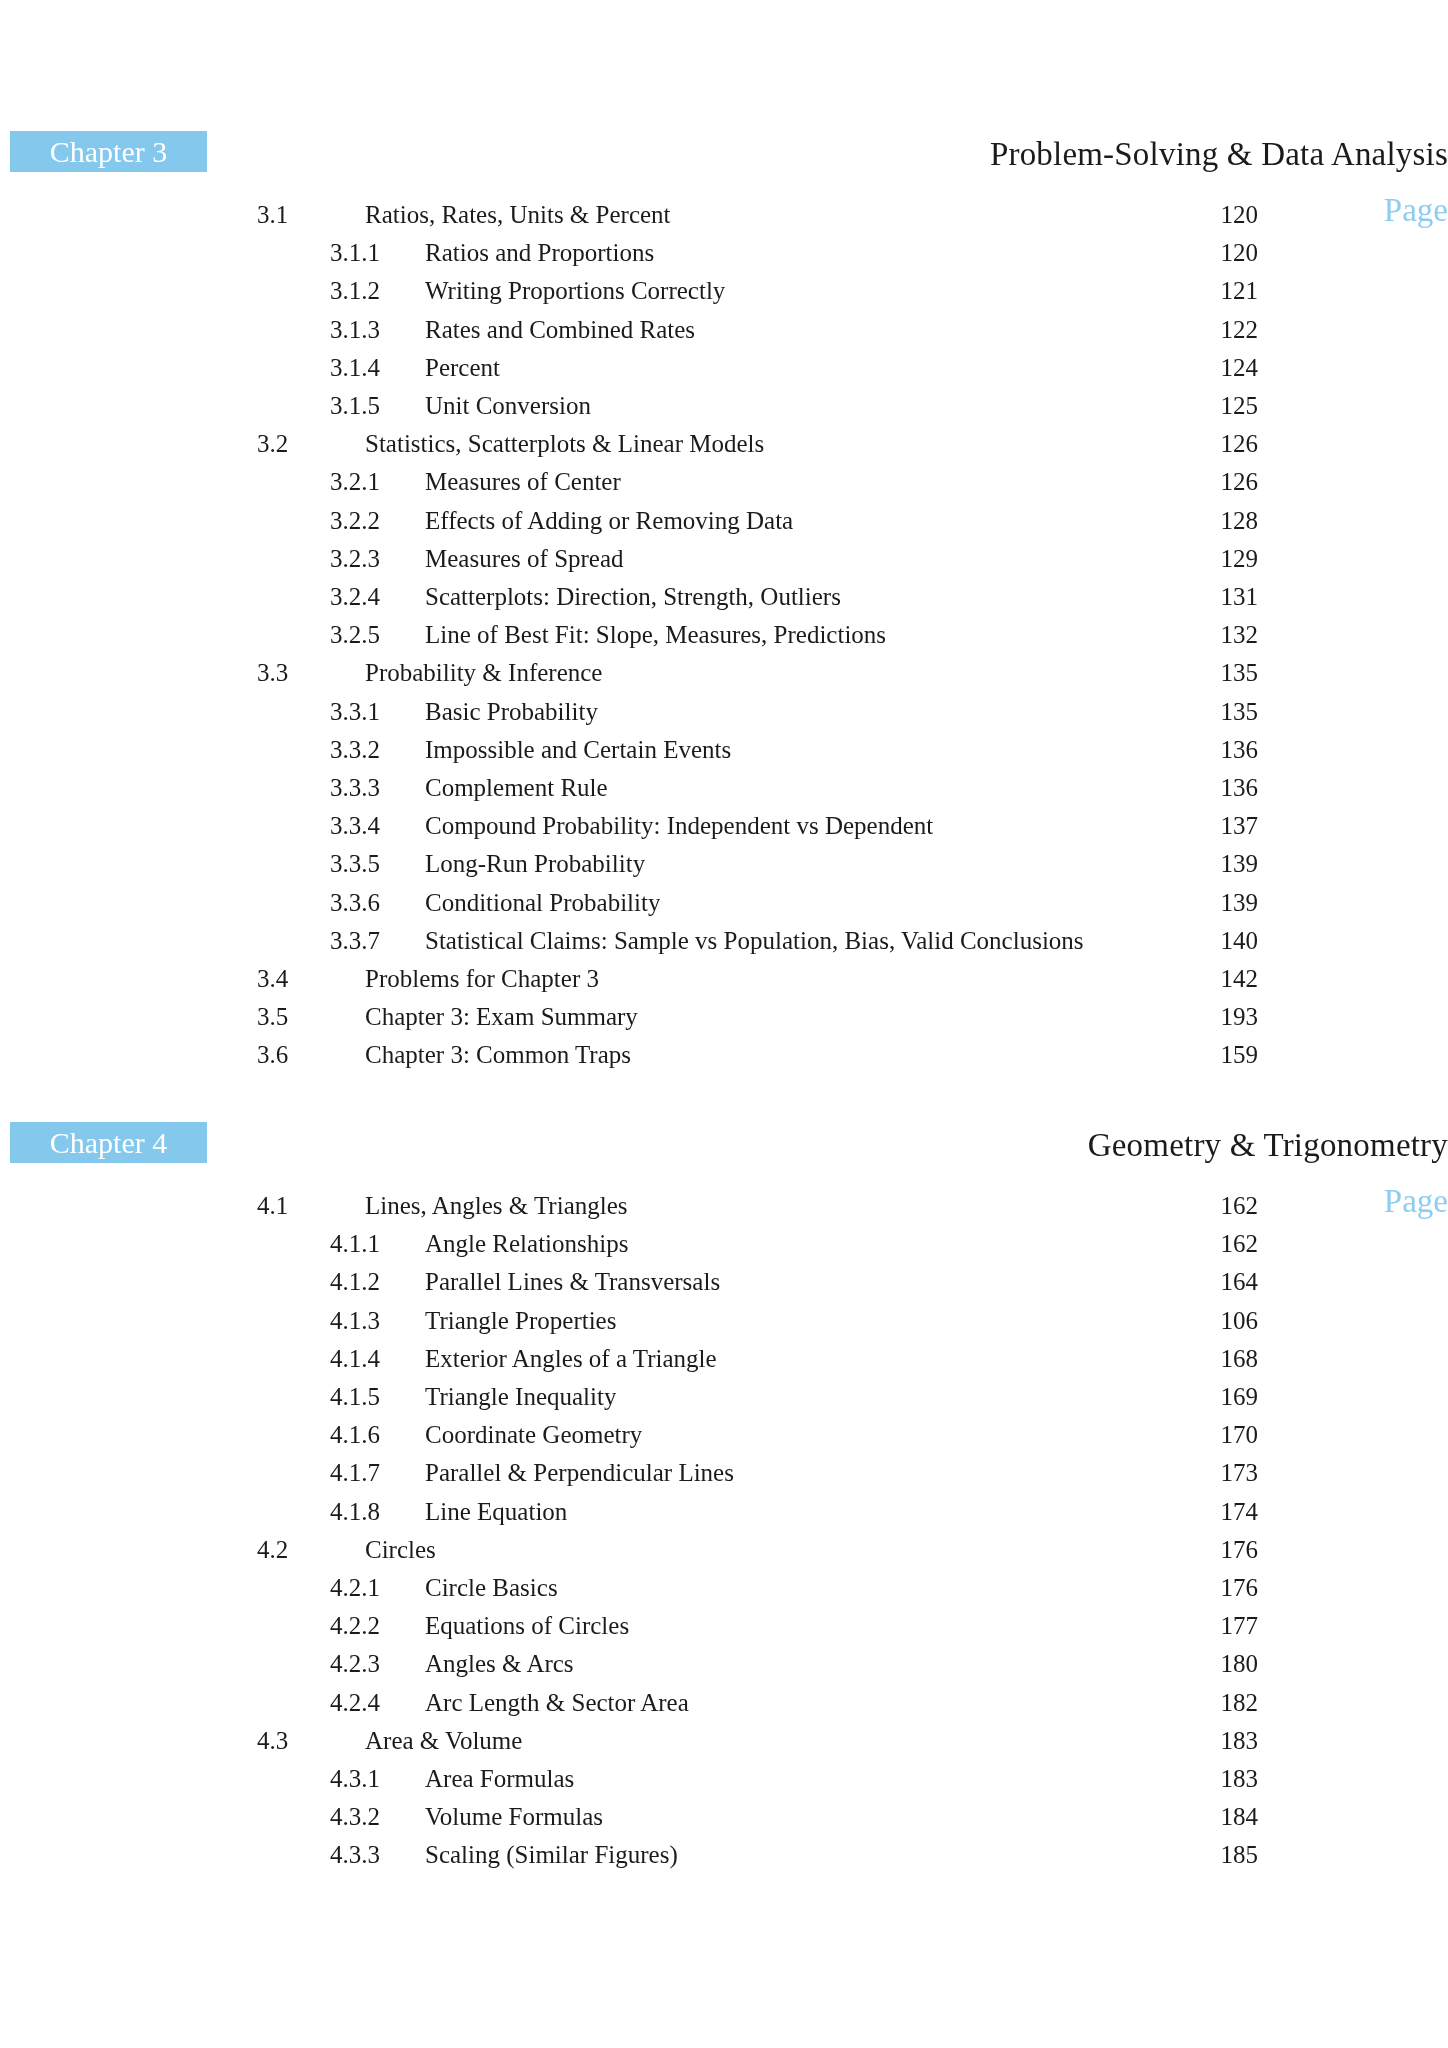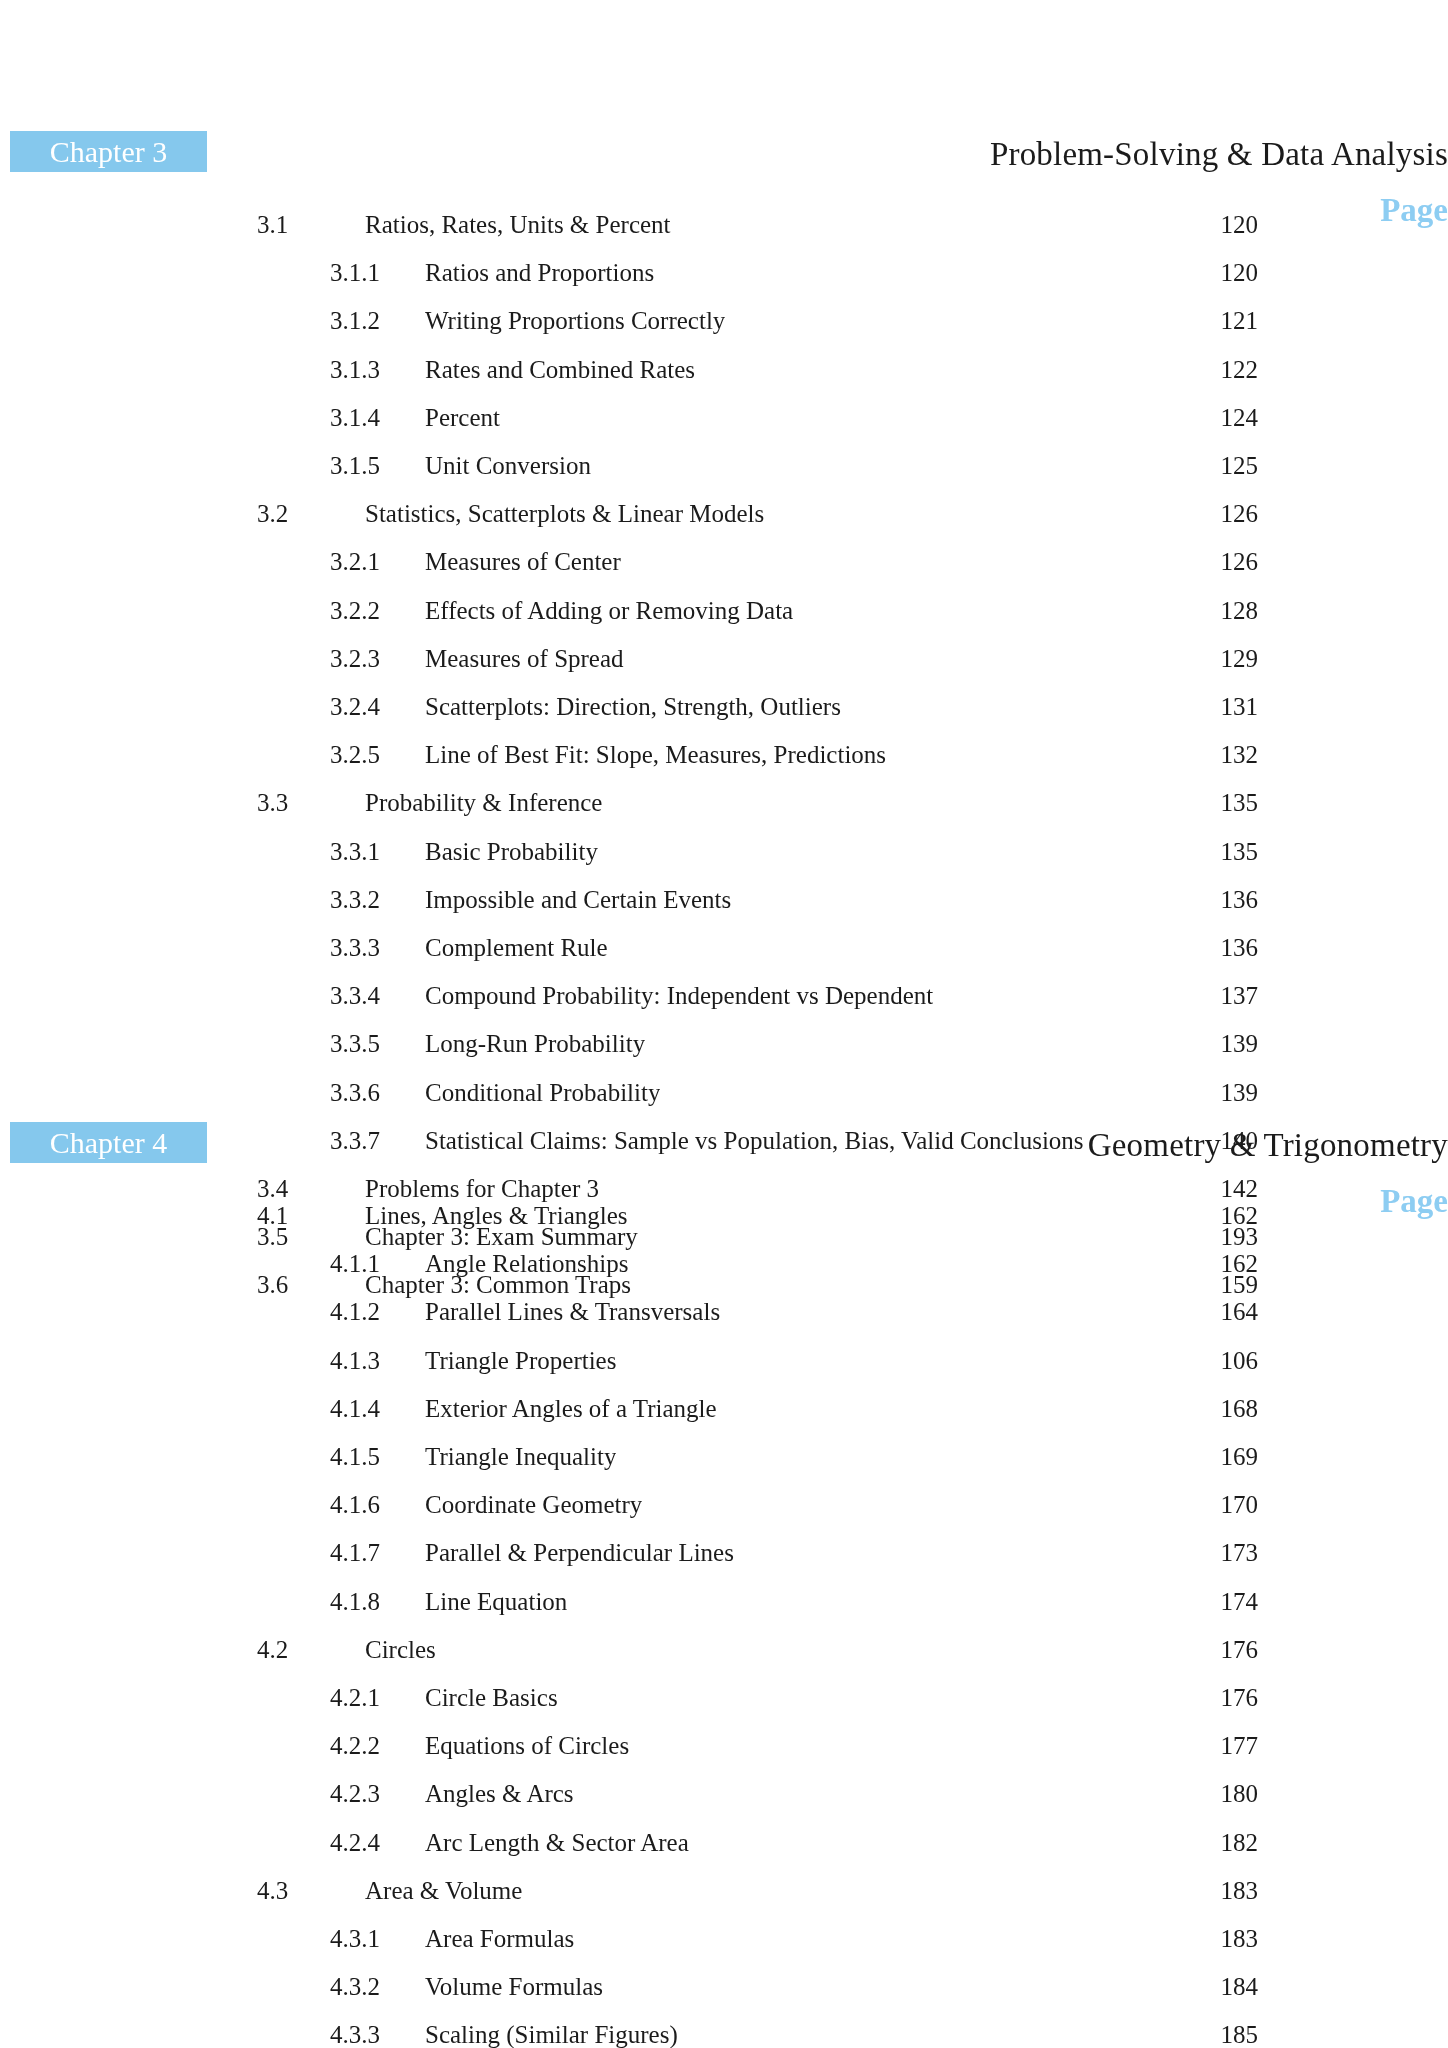--- a/index.html
+++ b/index.html
@@ -63,21 +63,21 @@
     flex: 1 1 auto;
     margin: 0 16px 10px 22px;
     min-width: 40px;
   }
   .rule-right {
     flex: 0 0 185px;
     margin: 0 0 10px 16px;
   }
   .page-word {
     font-size: 33px;
-    font-weight: bold;
+    font-weight: normal;
     line-height: 46px;
     color: var(--pageword, #8DCDF2);
   }
 
   .entries {
     margin: 19px 190px 0 257px;
   }
   .row {
     display: flex;
     align-items: baseline;
@@ -95,21 +95,20 @@
   .row.level2 .num2 {
     margin-right: 10px;
     font-family: Liberation Serif, serif;
   }
   .row .title {
     overflow: hidden;
   }
   .row .page-num {
     margin-left: auto;
     padding-left: 12px;
-    margin-top: 10px;
   }
 </style>
 </head>
 <body>
 
 <div id="page">
   <div id="toc">
   <section class="chapter">
     <div class="chapter-header">
       <span class="chapter-badge">Chapter 3</span>

